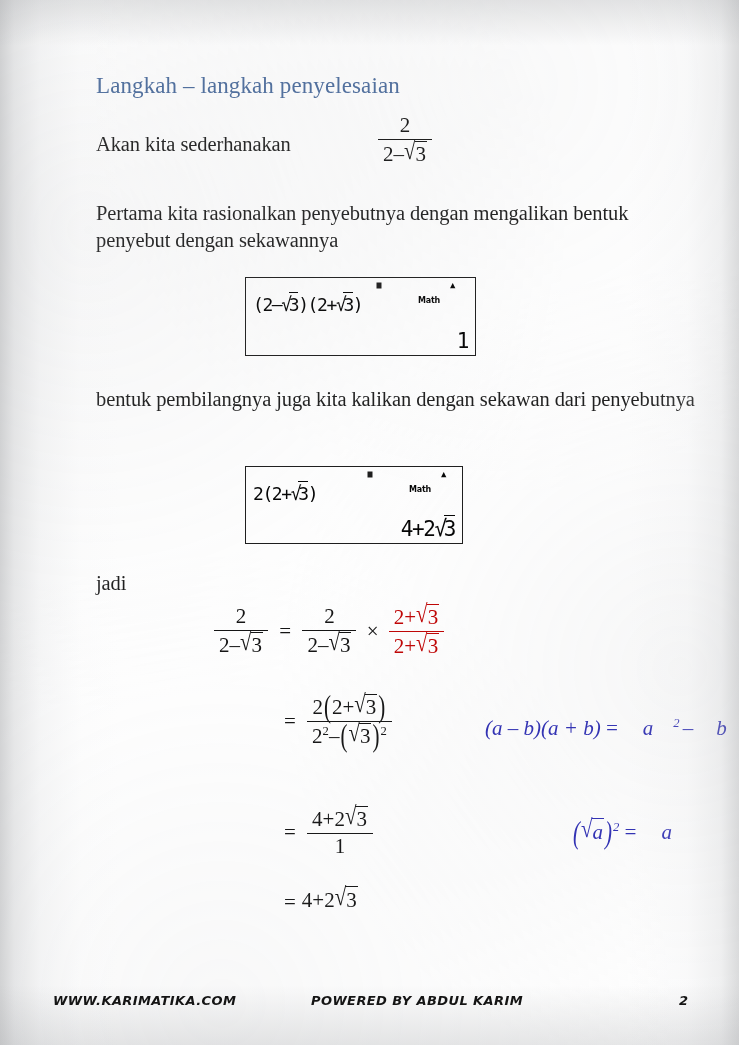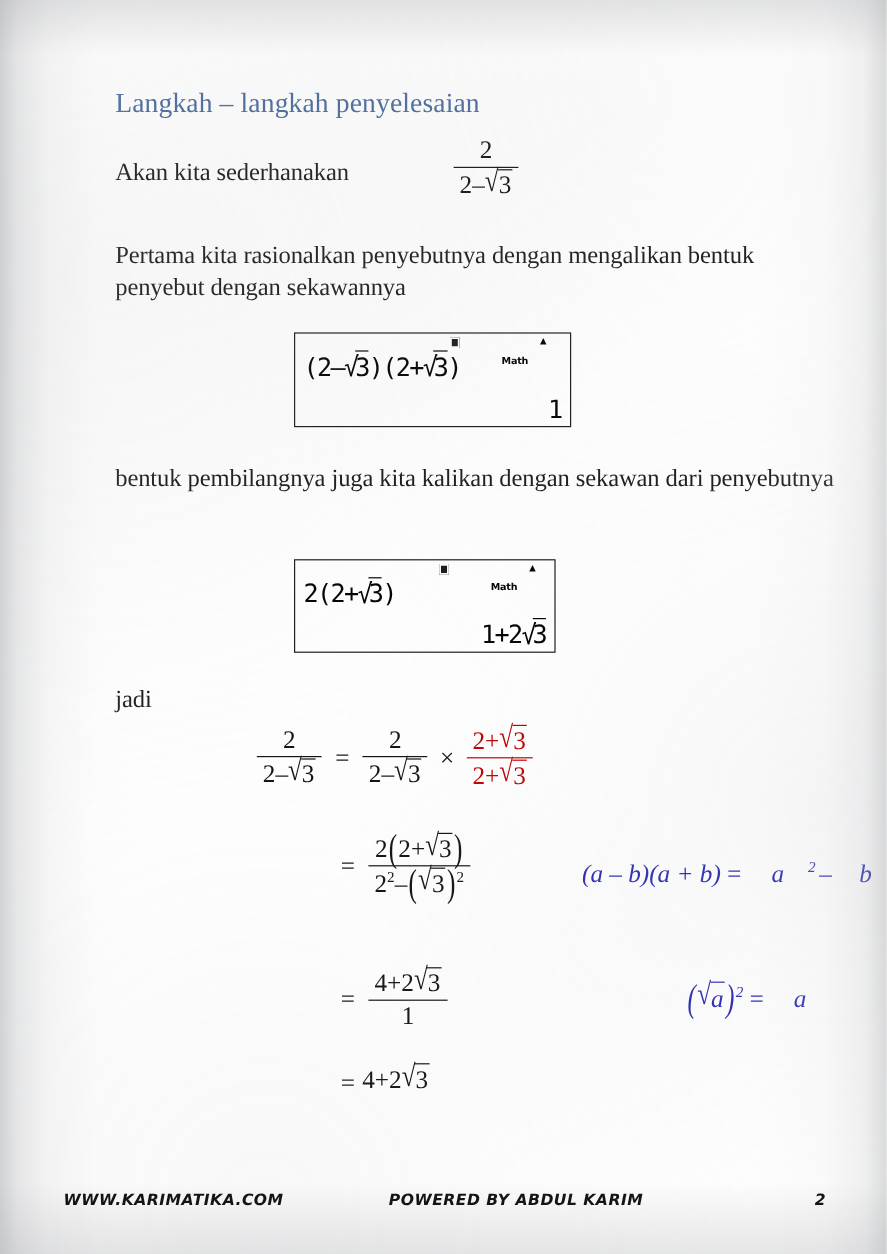--- a/index.html
+++ b/index.html
@@ -170,21 +170,21 @@
     position: absolute;
     left: 204px; top: 1px;
     font-size: 9px;
     line-height: 9px;
   }
 
   .calc-entry {
     position: absolute;
     left: 7px;
     top: 14px;
-    font-size: 21px;
+    font-size: 18px;
     letter-spacing: -1.4px;
     white-space: nowrap;
   }
   .calc-result {
     position: absolute;
     right: 7px;
     bottom: 2px;
     font-size: 21px;
     letter-spacing: -1.4px;
     white-space: nowrap;
@@ -226,21 +226,21 @@
     top: 993px;
     height: 26px;
     font-family: "DejaVu Sans", "Liberation Sans", sans-serif;
     font-size: 13px;
     font-style: italic;
     font-weight: bold;
     color: #141414;
     letter-spacing: 0.4px;
   }
   #footer-site  { position: absolute; left: 53px;  top: 0; }
-  #footer-credit{ position: absolute; left: 324px; top: 0; text-align: center; }
+  #footer-credit{ position: absolute; left: 311px; top: 0; text-align: center; }
   #footer-page  { position: absolute; left: 679px; top: 0; }
 </style>
 </head>
 <body>
 
 <div id="page">
 
   <div class="content">
 
     <div id="doc-title">Langkah – langkah penyelesaian</div>
@@ -268,21 +268,21 @@
 
     <div id="para-2" class="body-text">bentuk pembilangnya juga kita kalikan dengan sekawan dari penyebutnya</div>
 
     <div id="calc-screen-2" class="calc-screen">
       <div class="calc-statusbar">
         <div class="calc-shift-icon" style="left:120px;"></div>
         <div class="calc-mode-label" style="left:163px;">Math</div>
         <div class="calc-up-arrow" style="left:195px;">▲</div>
       </div>
       <div class="calc-entry"><span>2(2+</span><span class="lcd-rad"><span class="s">√</span><span class="b">3</span></span><span>)</span></div>
-      <div class="calc-result"><span>1+2</span><span class="lcd-rad"><span class="s">√</span><span class="b">3</span></span></div>
+      <div class="calc-result"><span>4+2</span><span class="lcd-rad"><span class="s">√</span><span class="b">3</span></span></div>
     </div>
 
     <div id="jadi-line" class="body-text">jadi</div>
 
     <div id="derivation">
 
       <div id="eq-row-1" class="eq-row math">
         <span class="frac">
           <span class="num">2</span>
           <span class="den"><span>2</span><span>–</span><span class="rad"><span class="radsign">√</span><span class="radband">3</span></span></span>

